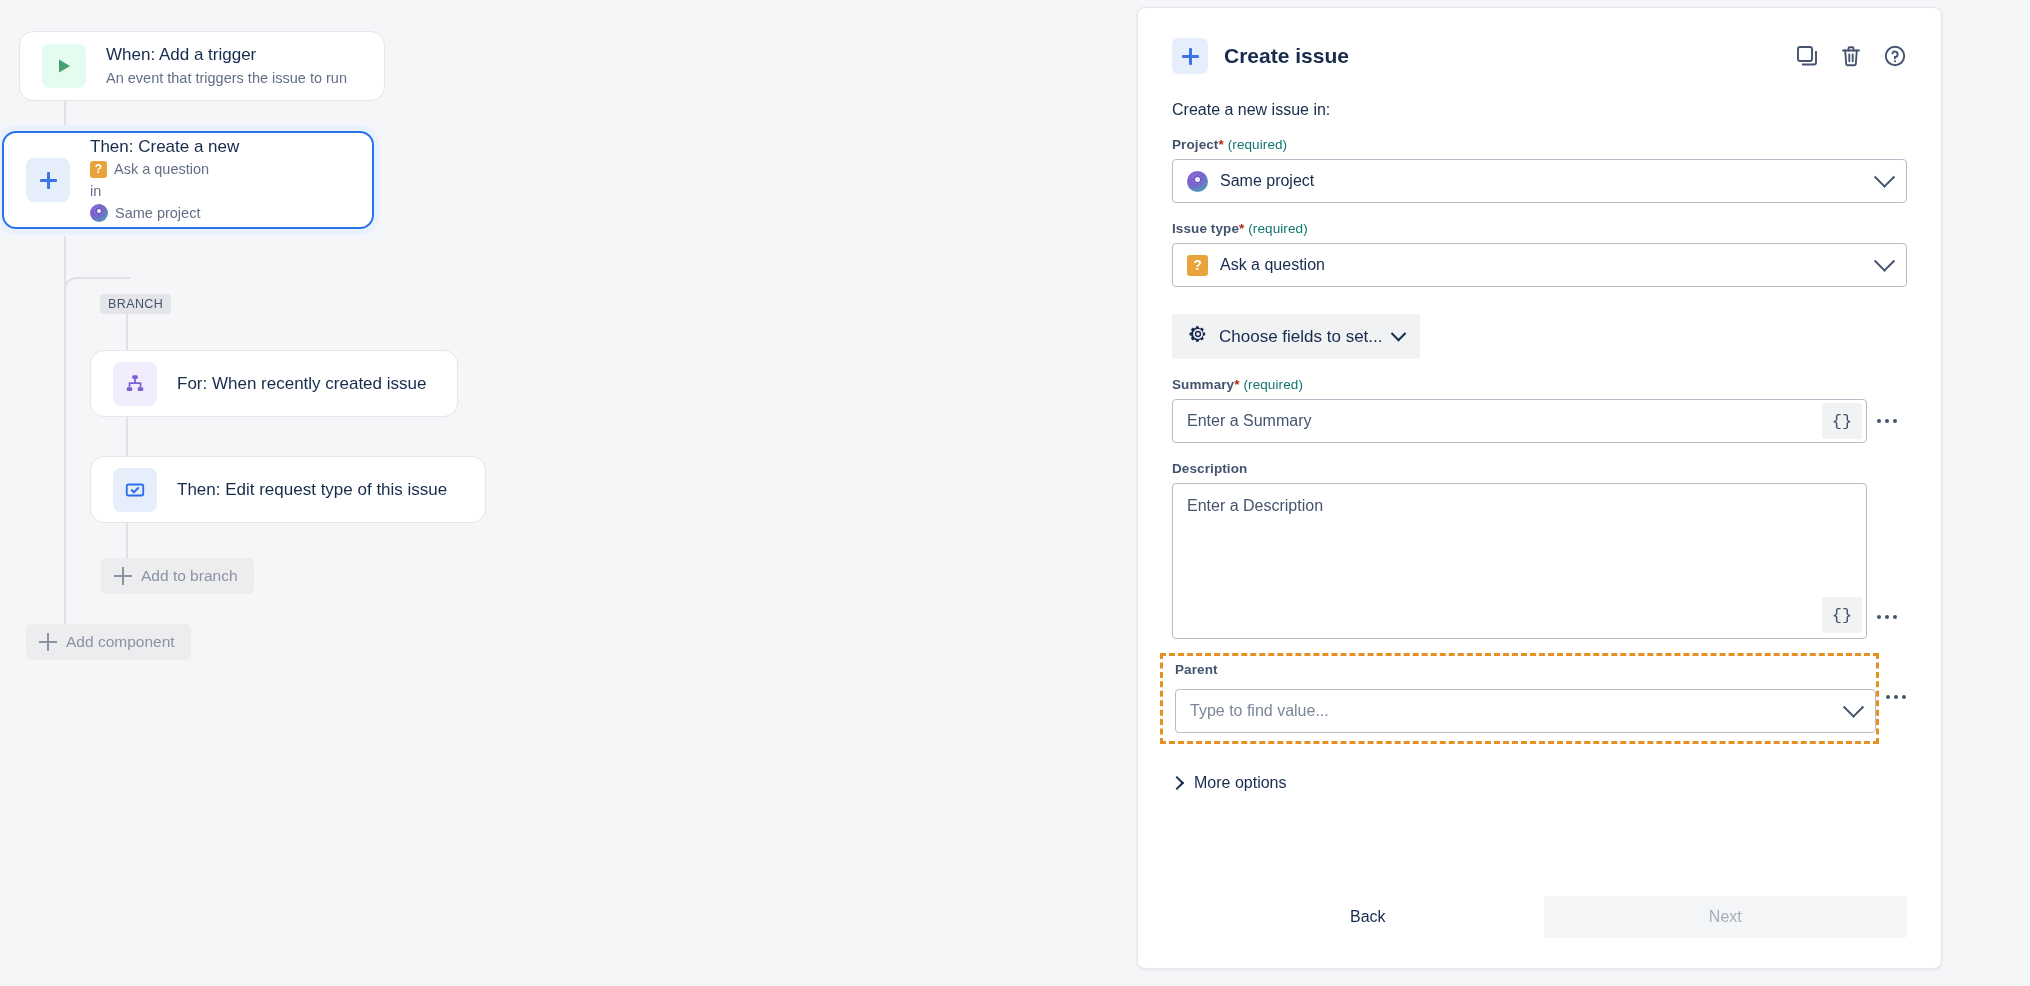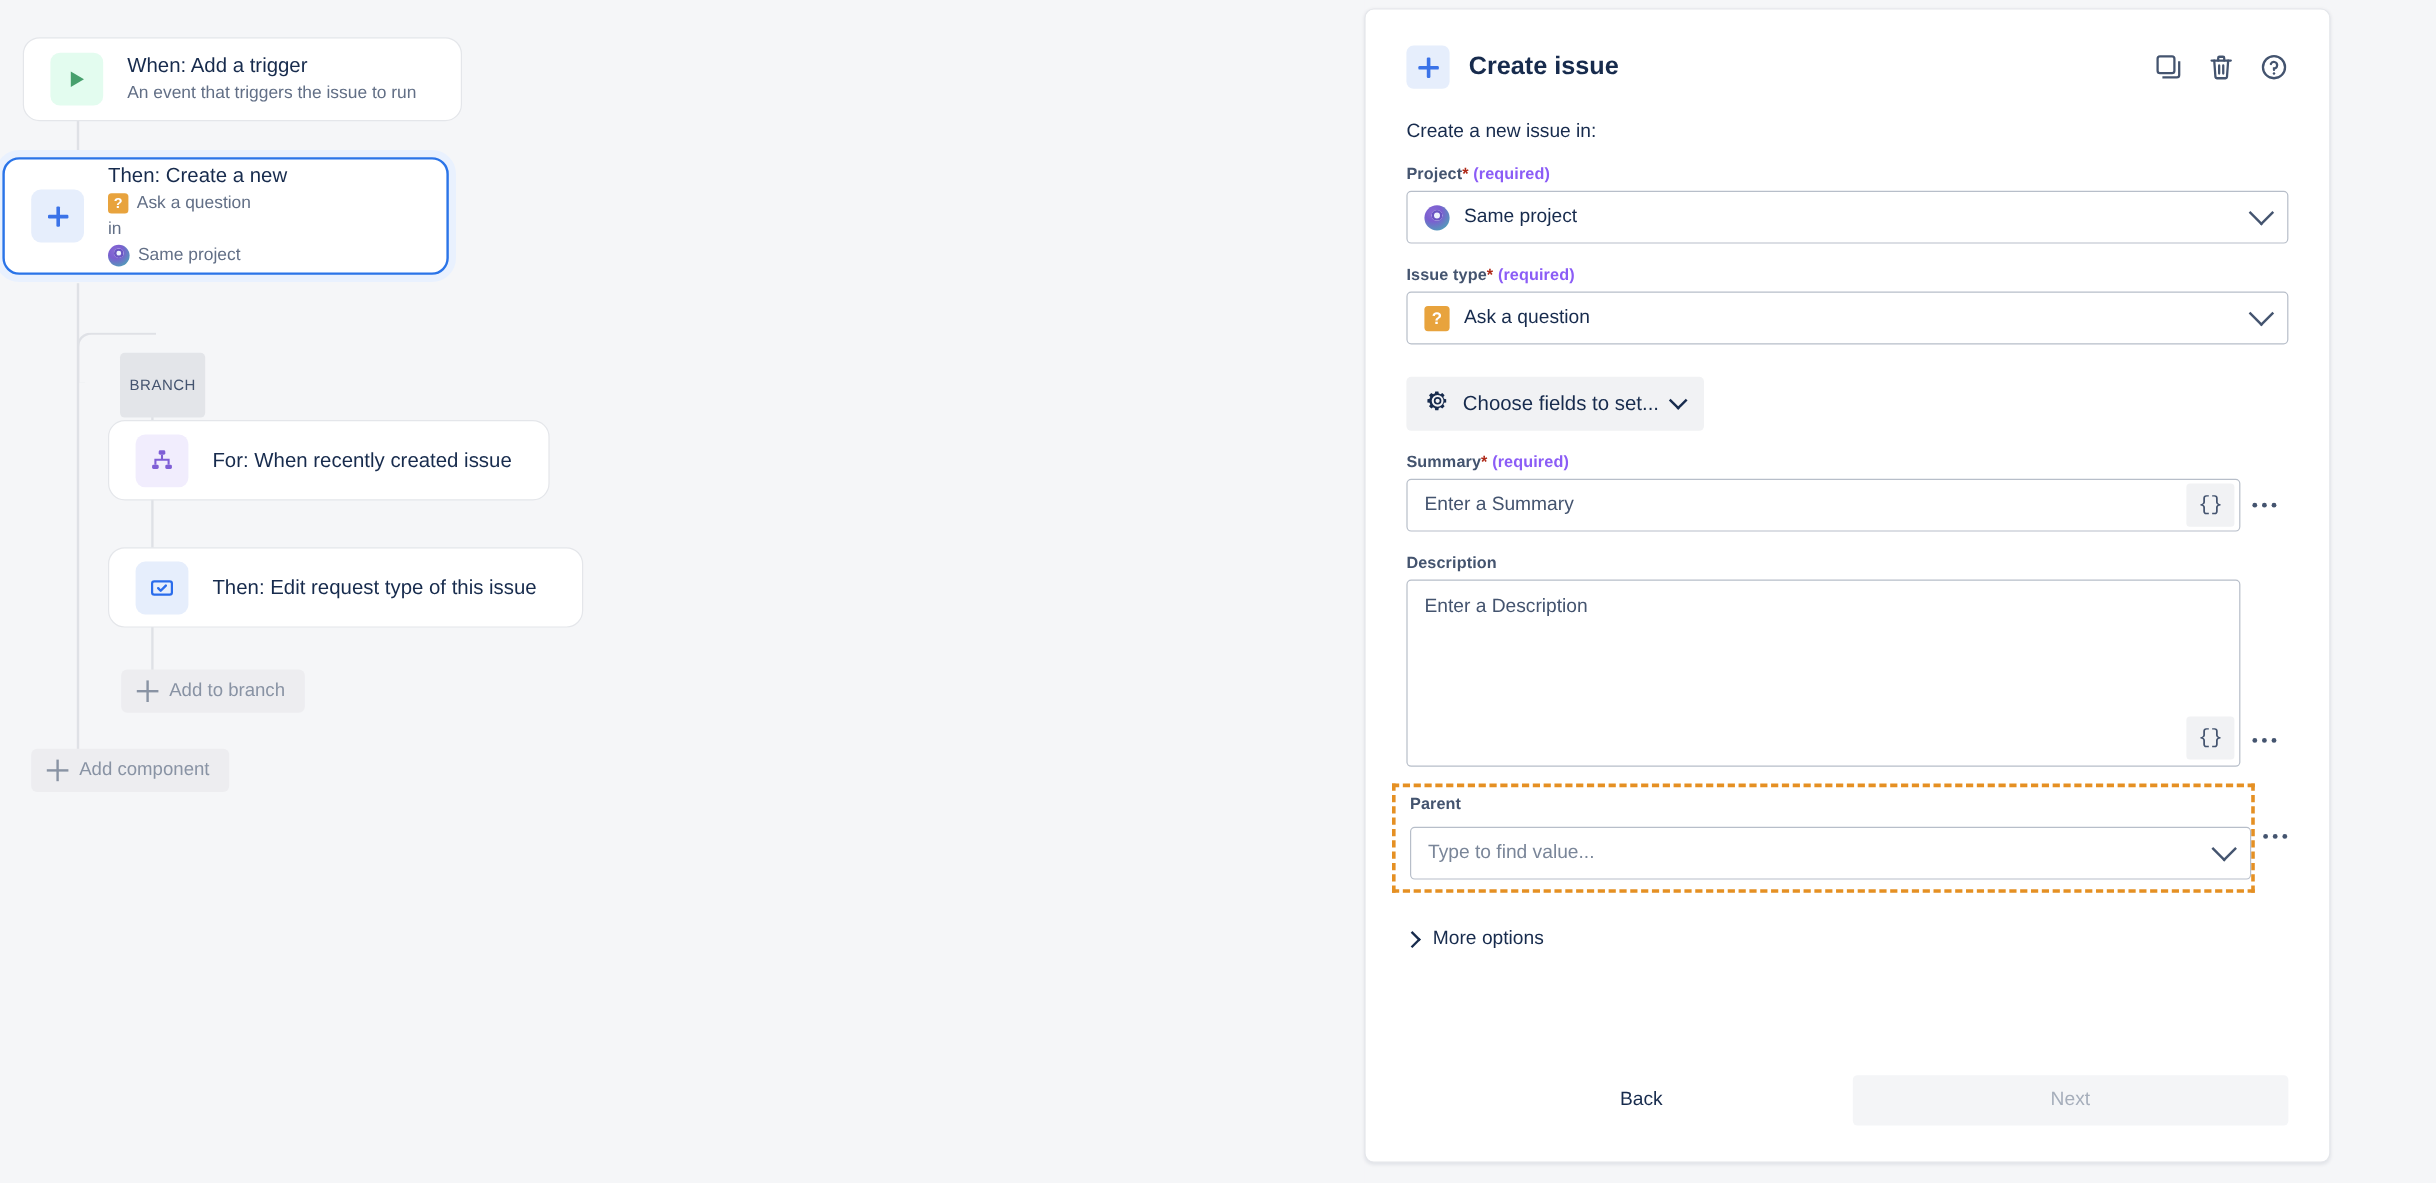--- a/index.html
+++ b/index.html
@@ -111,21 +111,21 @@
     border-radius: 50%;
     background: #eef2fb;
     box-shadow: inset 0 0 0 2px #6a55c2;
   }
 
   
   .branch-label {
     position: absolute;
     background: #e3e5e9;
     border-radius: 4px;
-    padding: 20px 8px;
+    padding: 3px 8px;
     font-size: 12.5px;
     letter-spacing: 0.4px;
     color: #44546f;
   }
 
   
   .ghost-btn {
     position: absolute;
     display: inline-flex;
     align-items: center;
@@ -216,21 +216,21 @@
   }
 
   .field-label {
     margin-top: 18px;
     font-size: 13.5px;
     font-weight: bold;
     color: #44546f;
     letter-spacing: .1px;
   }
   .req-star { color: #ae2a19; font-weight: bold; }
-  .req-word { color: #8b5cf6; font-weight: bold; }
+  .req-word { color: #0f766e; font-weight: normal; }
 
   .select-box {
     margin-top: 7px;
     height: 44px;
     border: 1px solid #b7bec9;
     border-radius: 4px;
     display: flex;
     align-items: center;
     padding: 0 14px;
     box-sizing: border-box;

